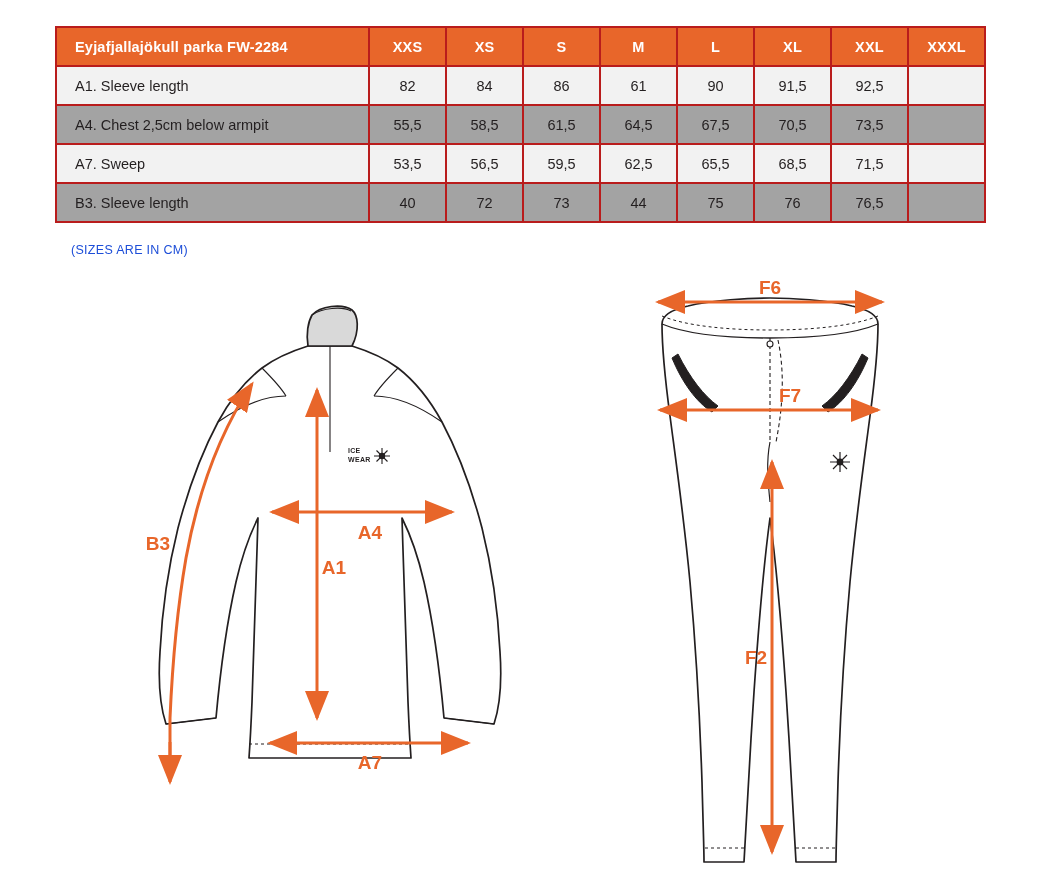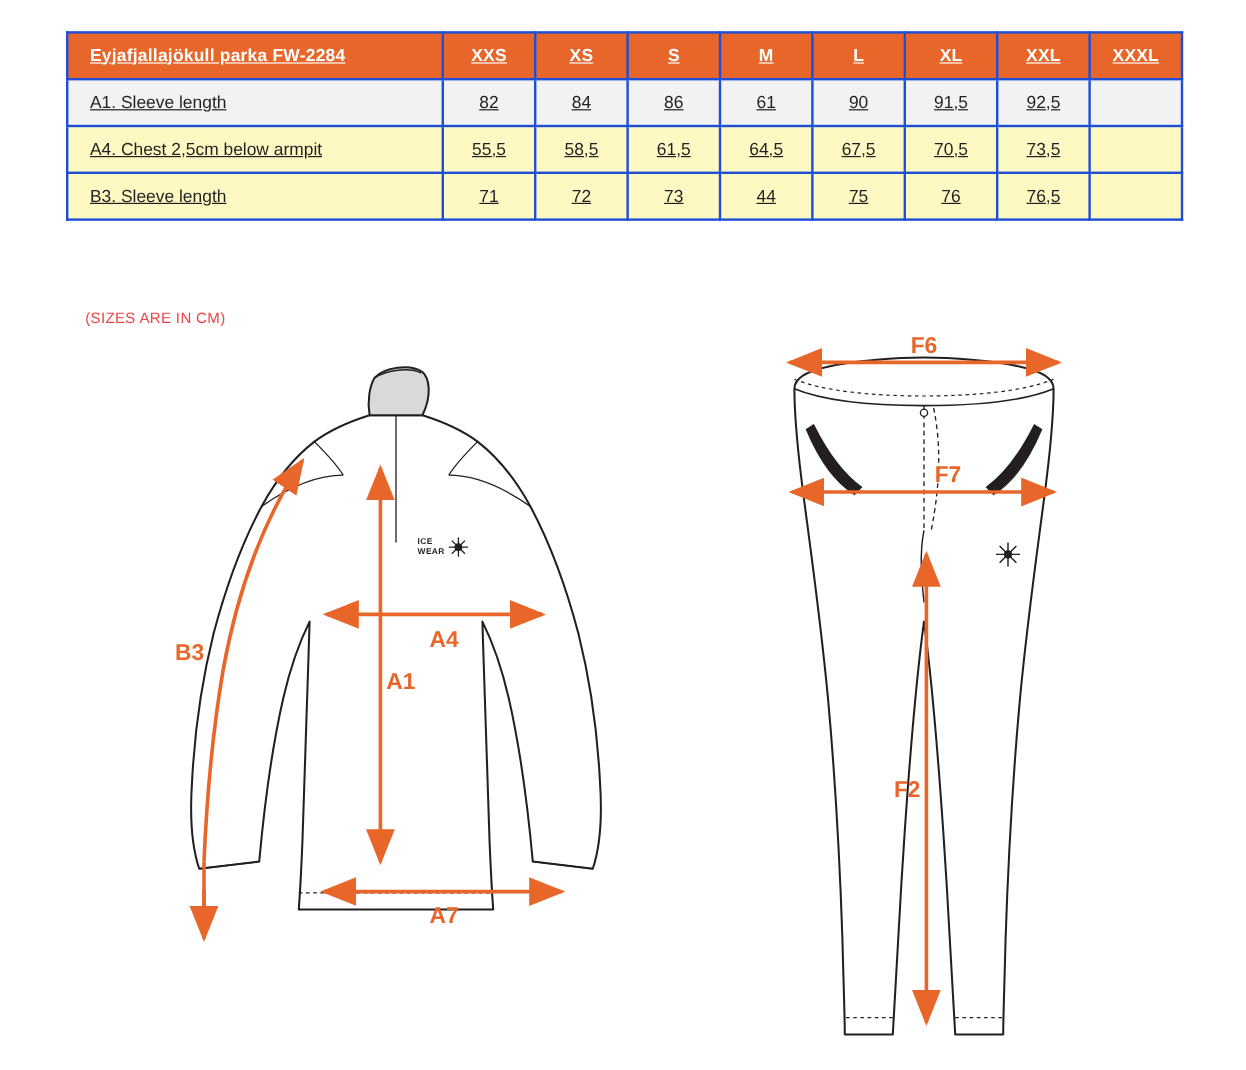--- a/index.html
+++ b/index.html
@@ -23,27 +23,26 @@
     top: 26px;
     width: 930px;
   }
   table.size-table {
     border-collapse: collapse;
     width: 930px;
     table-layout: fixed;
   }
   table.size-table th,
   table.size-table td {
-    border: 2px solid #1d4ed8;
+    border: 2px solid #b91c1c;
     height: 37px;
     font-size: 14.5px;
     text-align: center;
     vertical-align: middle;
     padding: 0;
-    text-decoration: underline;
   }
   table.size-table thead th {
     background: #e8662a;
     color: #ffffff;
     font-weight: bold;
     letter-spacing: 0.2px;
   }
   table.size-table thead th.name-col {
     text-align: left;
     padding-left: 18px;
@@ -53,33 +52,32 @@
   table.size-table tbody td.name-col {
     text-align: left;
     padding-left: 18px;
     font-size: 14.5px;
     color: #231f20;
   }
   table.size-table tbody tr.row-a td {
     background: #f2f2f2;
   }
   table.size-table tbody tr.row-b td {
-    background: #fef9c3;
+    background: #a3a3a3;
   }
   .col-name { width: 313px; }
   .col-size { width: 77px; }
 
   .units-note {
     position: absolute;
     left: 71px;
     top: 243px;
-    color: #ef4444;
+    color: #1d4ed8;
     font-size: 12.5px;
     letter-spacing: 0.3px;
-    margin-top: 15px;
   }
 
   
   .figures {
     position: absolute;
     left: 0;
     top: 265px;
     width: 1038px;
     height: 620px;
   }
@@ -151,23 +149,34 @@
         <td class="name-col">A4. Chest 2,5cm below armpit</td>
         <td>55,5</td>
         <td>58,5</td>
         <td>61,5</td>
         <td>64,5</td>
         <td>67,5</td>
         <td>70,5</td>
         <td>73,5</td>
         <td></td>
       </tr>
+      <tr class="row-a">
+        <td class="name-col">A7. Sweep</td>
+        <td>53,5</td>
+        <td>56,5</td>
+        <td>59,5</td>
+        <td>62,5</td>
+        <td>65,5</td>
+        <td>68,5</td>
+        <td>71,5</td>
+        <td></td>
+      </tr>
       <tr class="row-b">
         <td class="name-col">B3. Sleeve length</td>
-        <td>71</td>
+        <td>40</td>
         <td>72</td>
         <td>73</td>
         <td>44</td>
         <td>75</td>
         <td>76</td>
         <td>76,5</td>
         <td></td>
       </tr>
     </tbody>
   </table>

